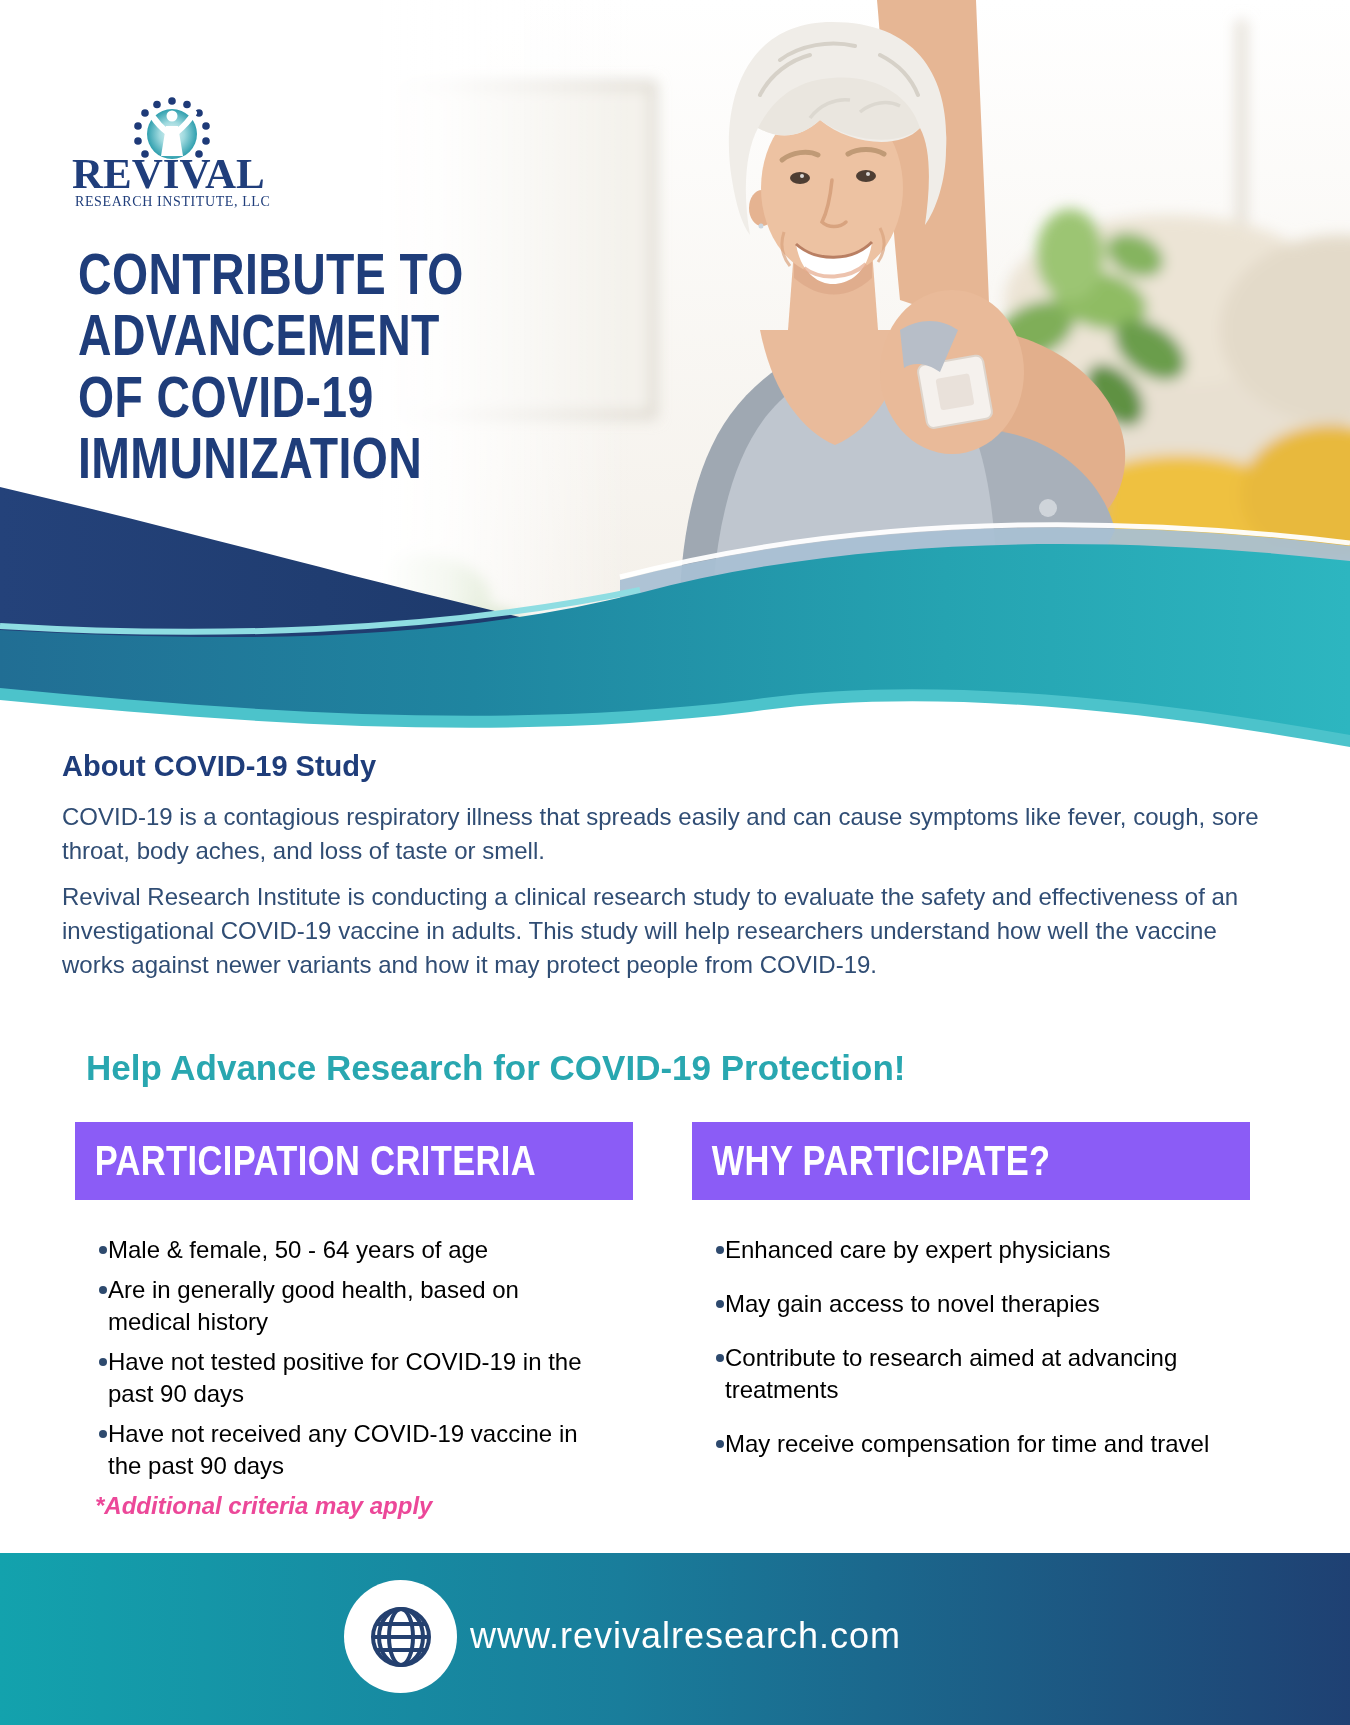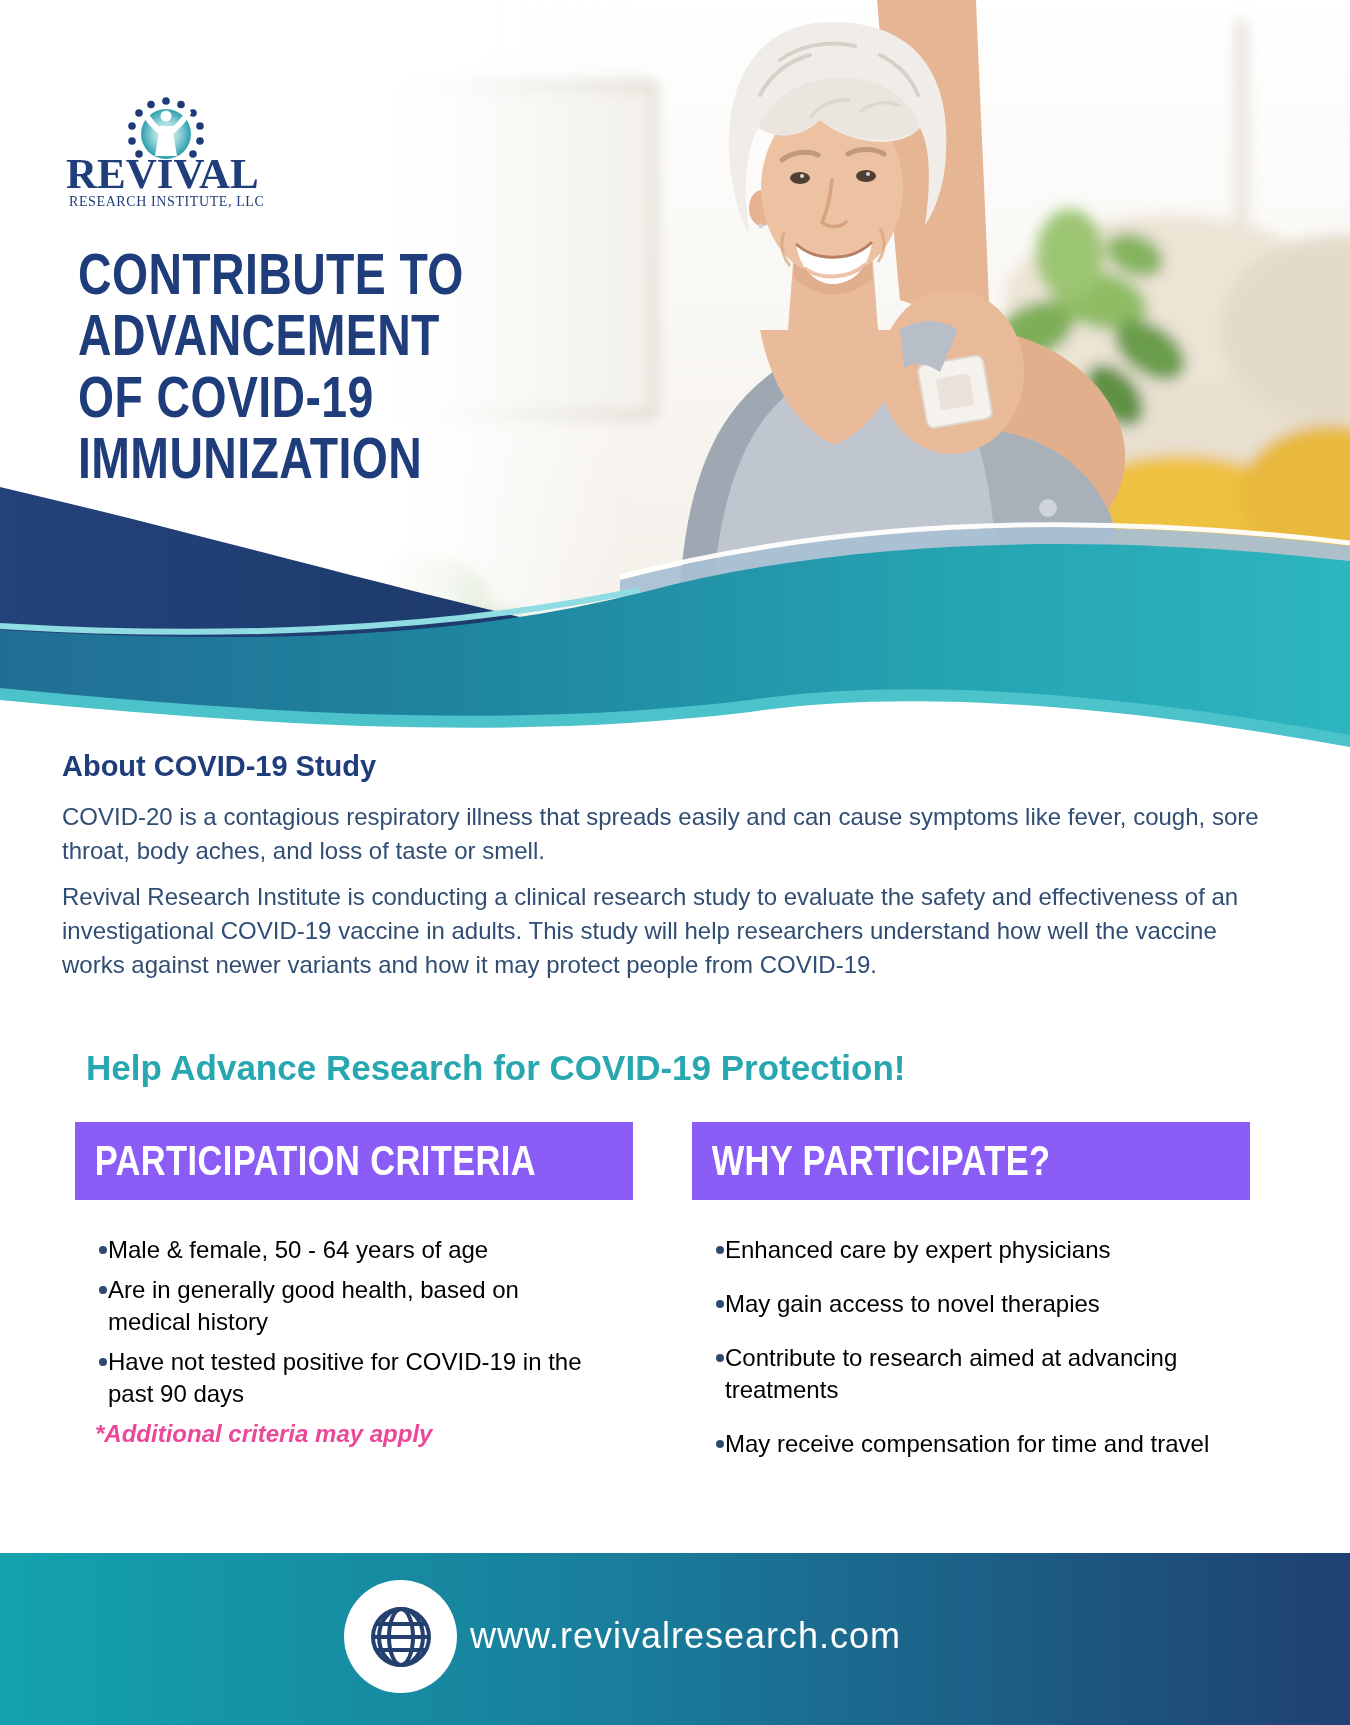--- a/index.html
+++ b/index.html
@@ -11,21 +11,21 @@
   .photo{position:absolute;left:380px;top:0;width:970px;height:665px;}
   .photo svg{display:block;width:100%;height:100%;}
   .photo::after{
     content:"";position:absolute;inset:0;
     background:linear-gradient(90deg,#ffffff 0%,rgba(255,255,255,.85) 7%,rgba(255,255,255,0) 26%);
     pointer-events:none;
   }
   
   .wave{position:absolute;left:0;top:420px;width:1350px;height:340px;display:block;}
   
-  .logo{position:absolute;left:64px;top:80px;width:200px;height:132px;}
+  .logo{position:absolute;left:70px;top:80px;width:200px;height:132px;}
   .logo svg{display:block;width:100%;height:100%;}
   
   .headline{
     position:absolute;left:78px;top:243px;width:560px;margin:0;
     transform:scaleX(0.80);transform-origin:left top;
     font-size:58px;line-height:1.06;font-weight:700;color:#1f3d7a;letter-spacing:.5px;
   }
   .headline span{display:block;white-space:nowrap;}
   
   .about{position:absolute;left:62px;top:750px;width:1200px;color:#304d74;}
@@ -203,21 +203,21 @@
 
   <h1 class="headline">
     <span>CONTRIBUTE TO</span>
     <span>ADVANCEMENT</span>
     <span>OF COVID-19</span>
     <span>IMMUNIZATION</span>
   </h1>
 
   <section class="about">
     <h2>About COVID-19 Study</h2>
-    <p>COVID-20 is a contagious respiratory illness that spreads easily and can cause symptoms like fever, cough, sore throat, body aches, and loss of taste or smell.</p>
+    <p>COVID-19 is a contagious respiratory illness that spreads easily and can cause symptoms like fever, cough, sore throat, body aches, and loss of taste or smell.</p>
     <p>Revival Research Institute is conducting a clinical research study to evaluate the safety and effectiveness of an investigational COVID-19 vaccine in adults. This study will help researchers understand how well the vaccine works against newer variants and how it may protect people from COVID-19.</p>
   </section>
 
   <h3 class="cta">Help Advance Research for COVID-19 Protection!</h3>
 
   <div class="col col-left">
     <div class="col-header">
       <span>PARTICIPATION CRITERIA</span>
     </div>
     <ul class="bullets">
@@ -230,20 +230,24 @@
         <li>
           <span class="dot"></span>
           <span class="li-text">Are in generally good health, based on medical history</span>
         </li>
 
         <li>
           <span class="dot"></span>
           <span class="li-text">Have not tested positive for COVID-19 in the past 90 days</span>
         </li>
 
+        <li>
+          <span class="dot"></span>
+          <span class="li-text">Have not received any COVID-19 vaccine in the past 90 days</span>
+        </li>
       </ul>
     <div class="note">*Additional criteria may apply</div>
   </div>
 
   <div class="col col-right">
     <div class="col-header">
       <span>WHY PARTICIPATE?</span>
     </div>
     <ul class="bullets">
 

